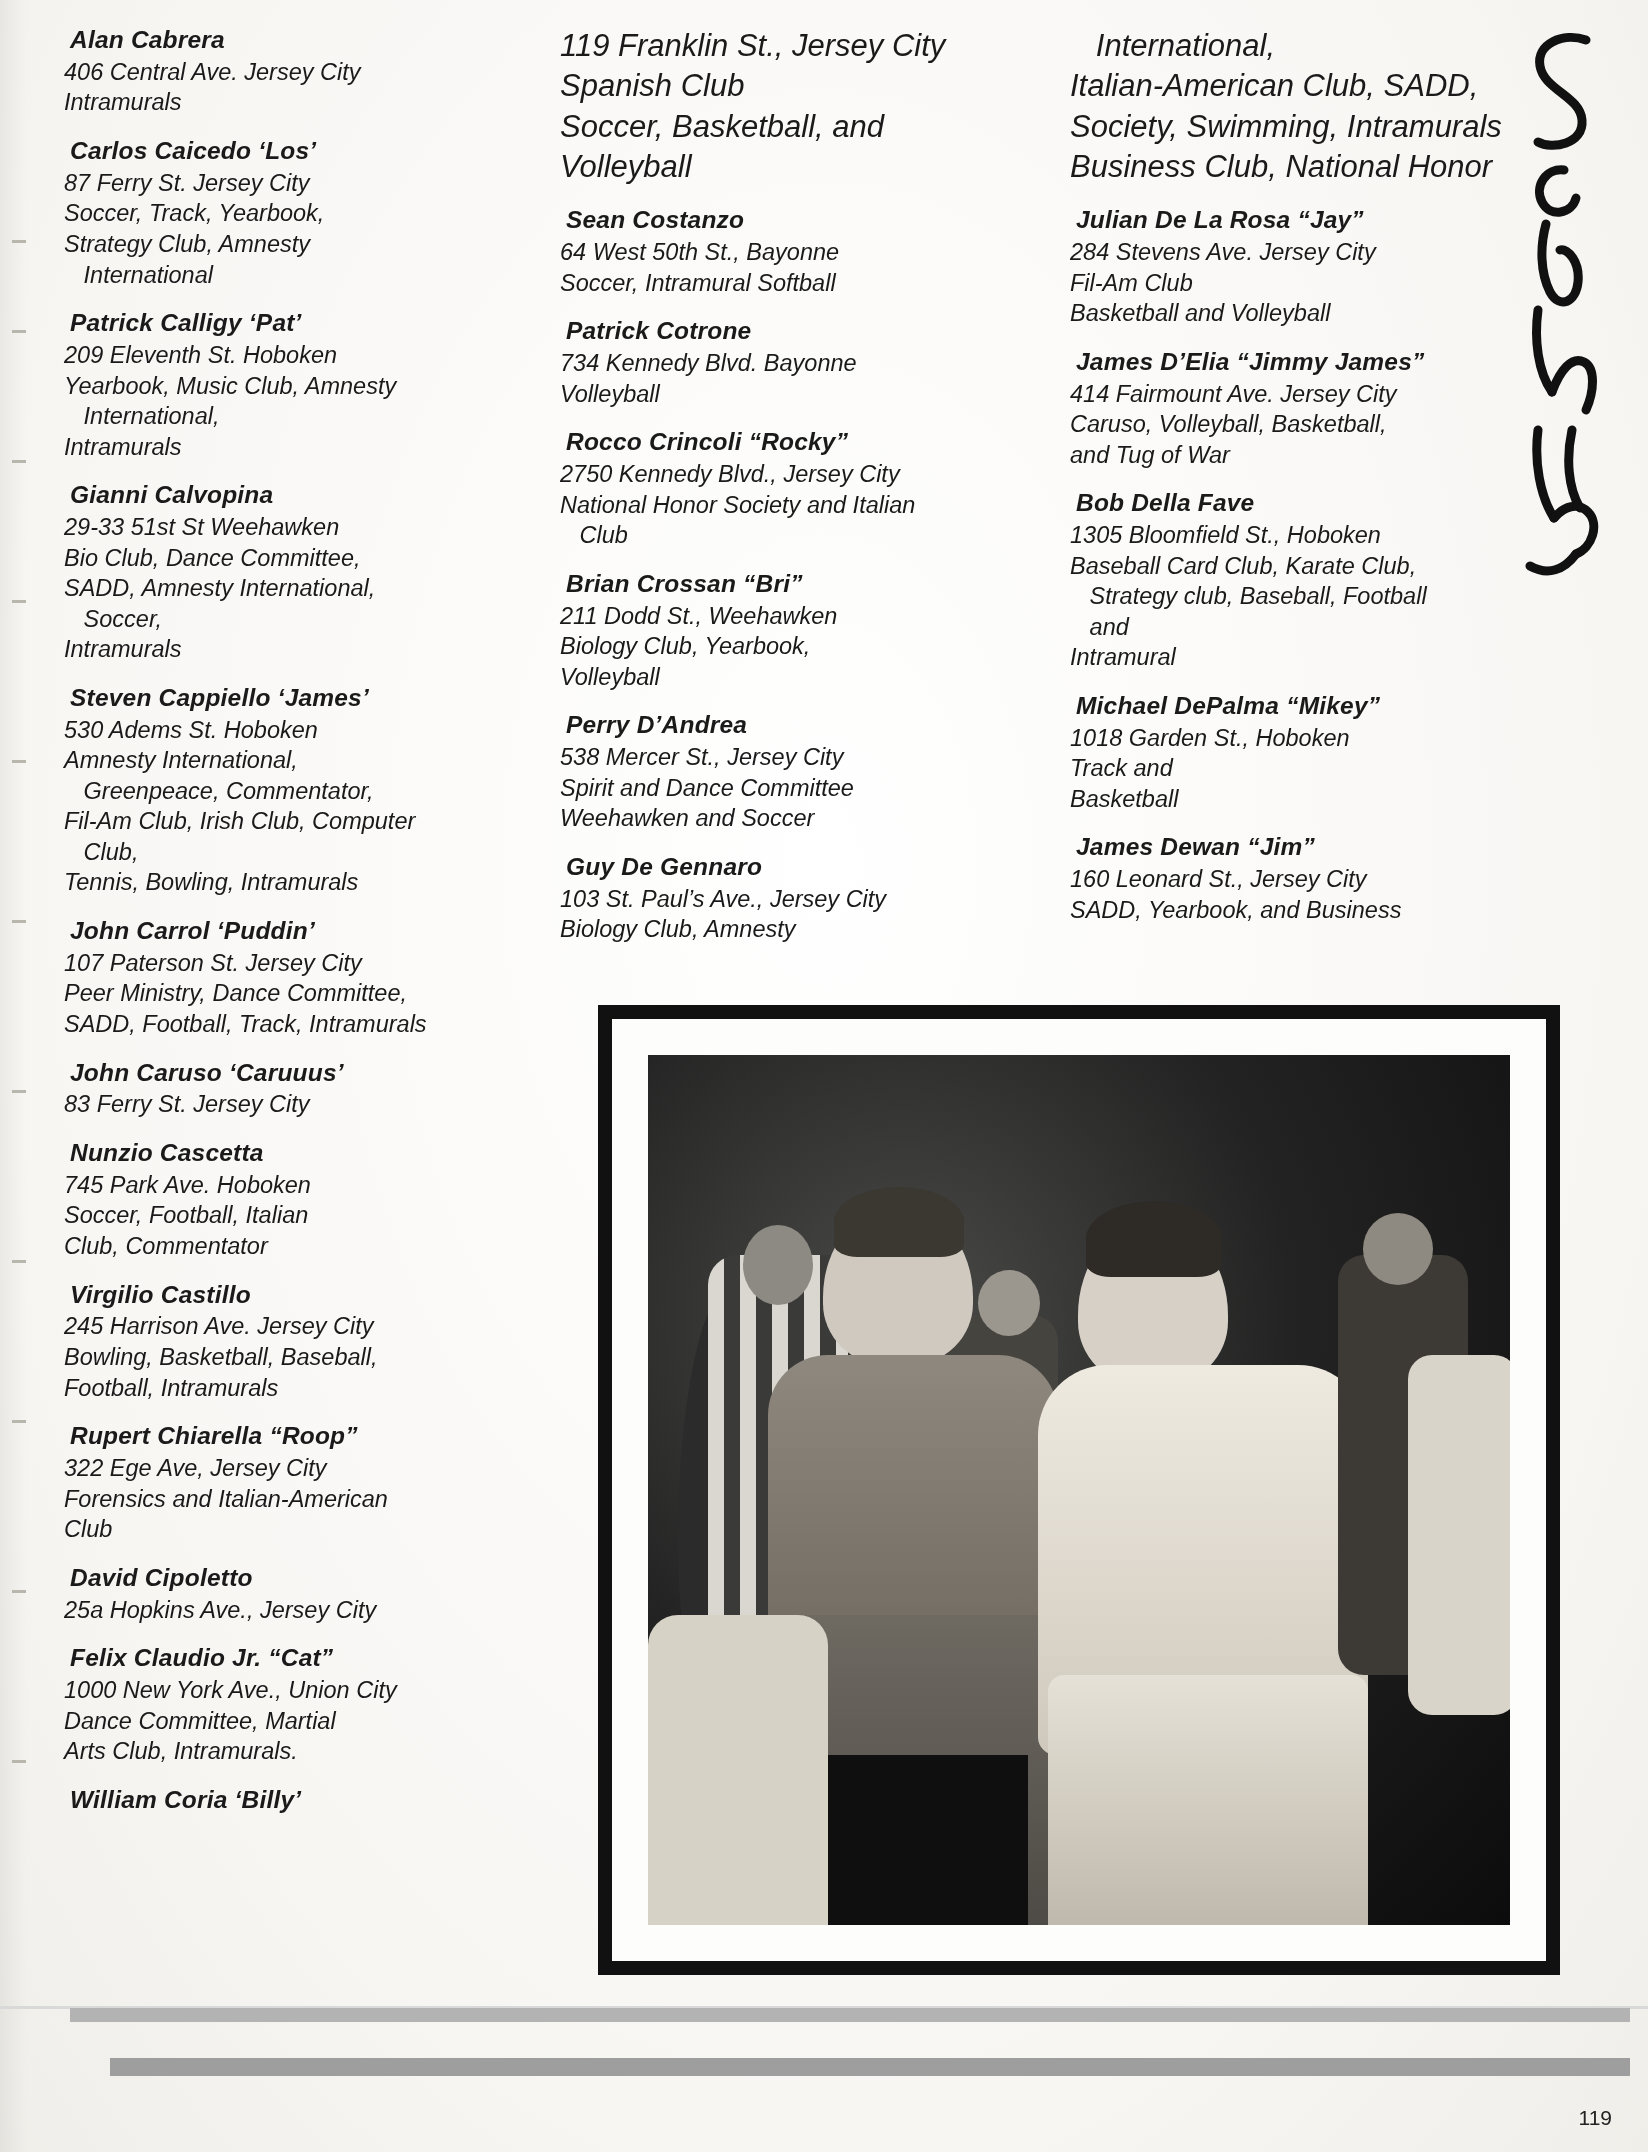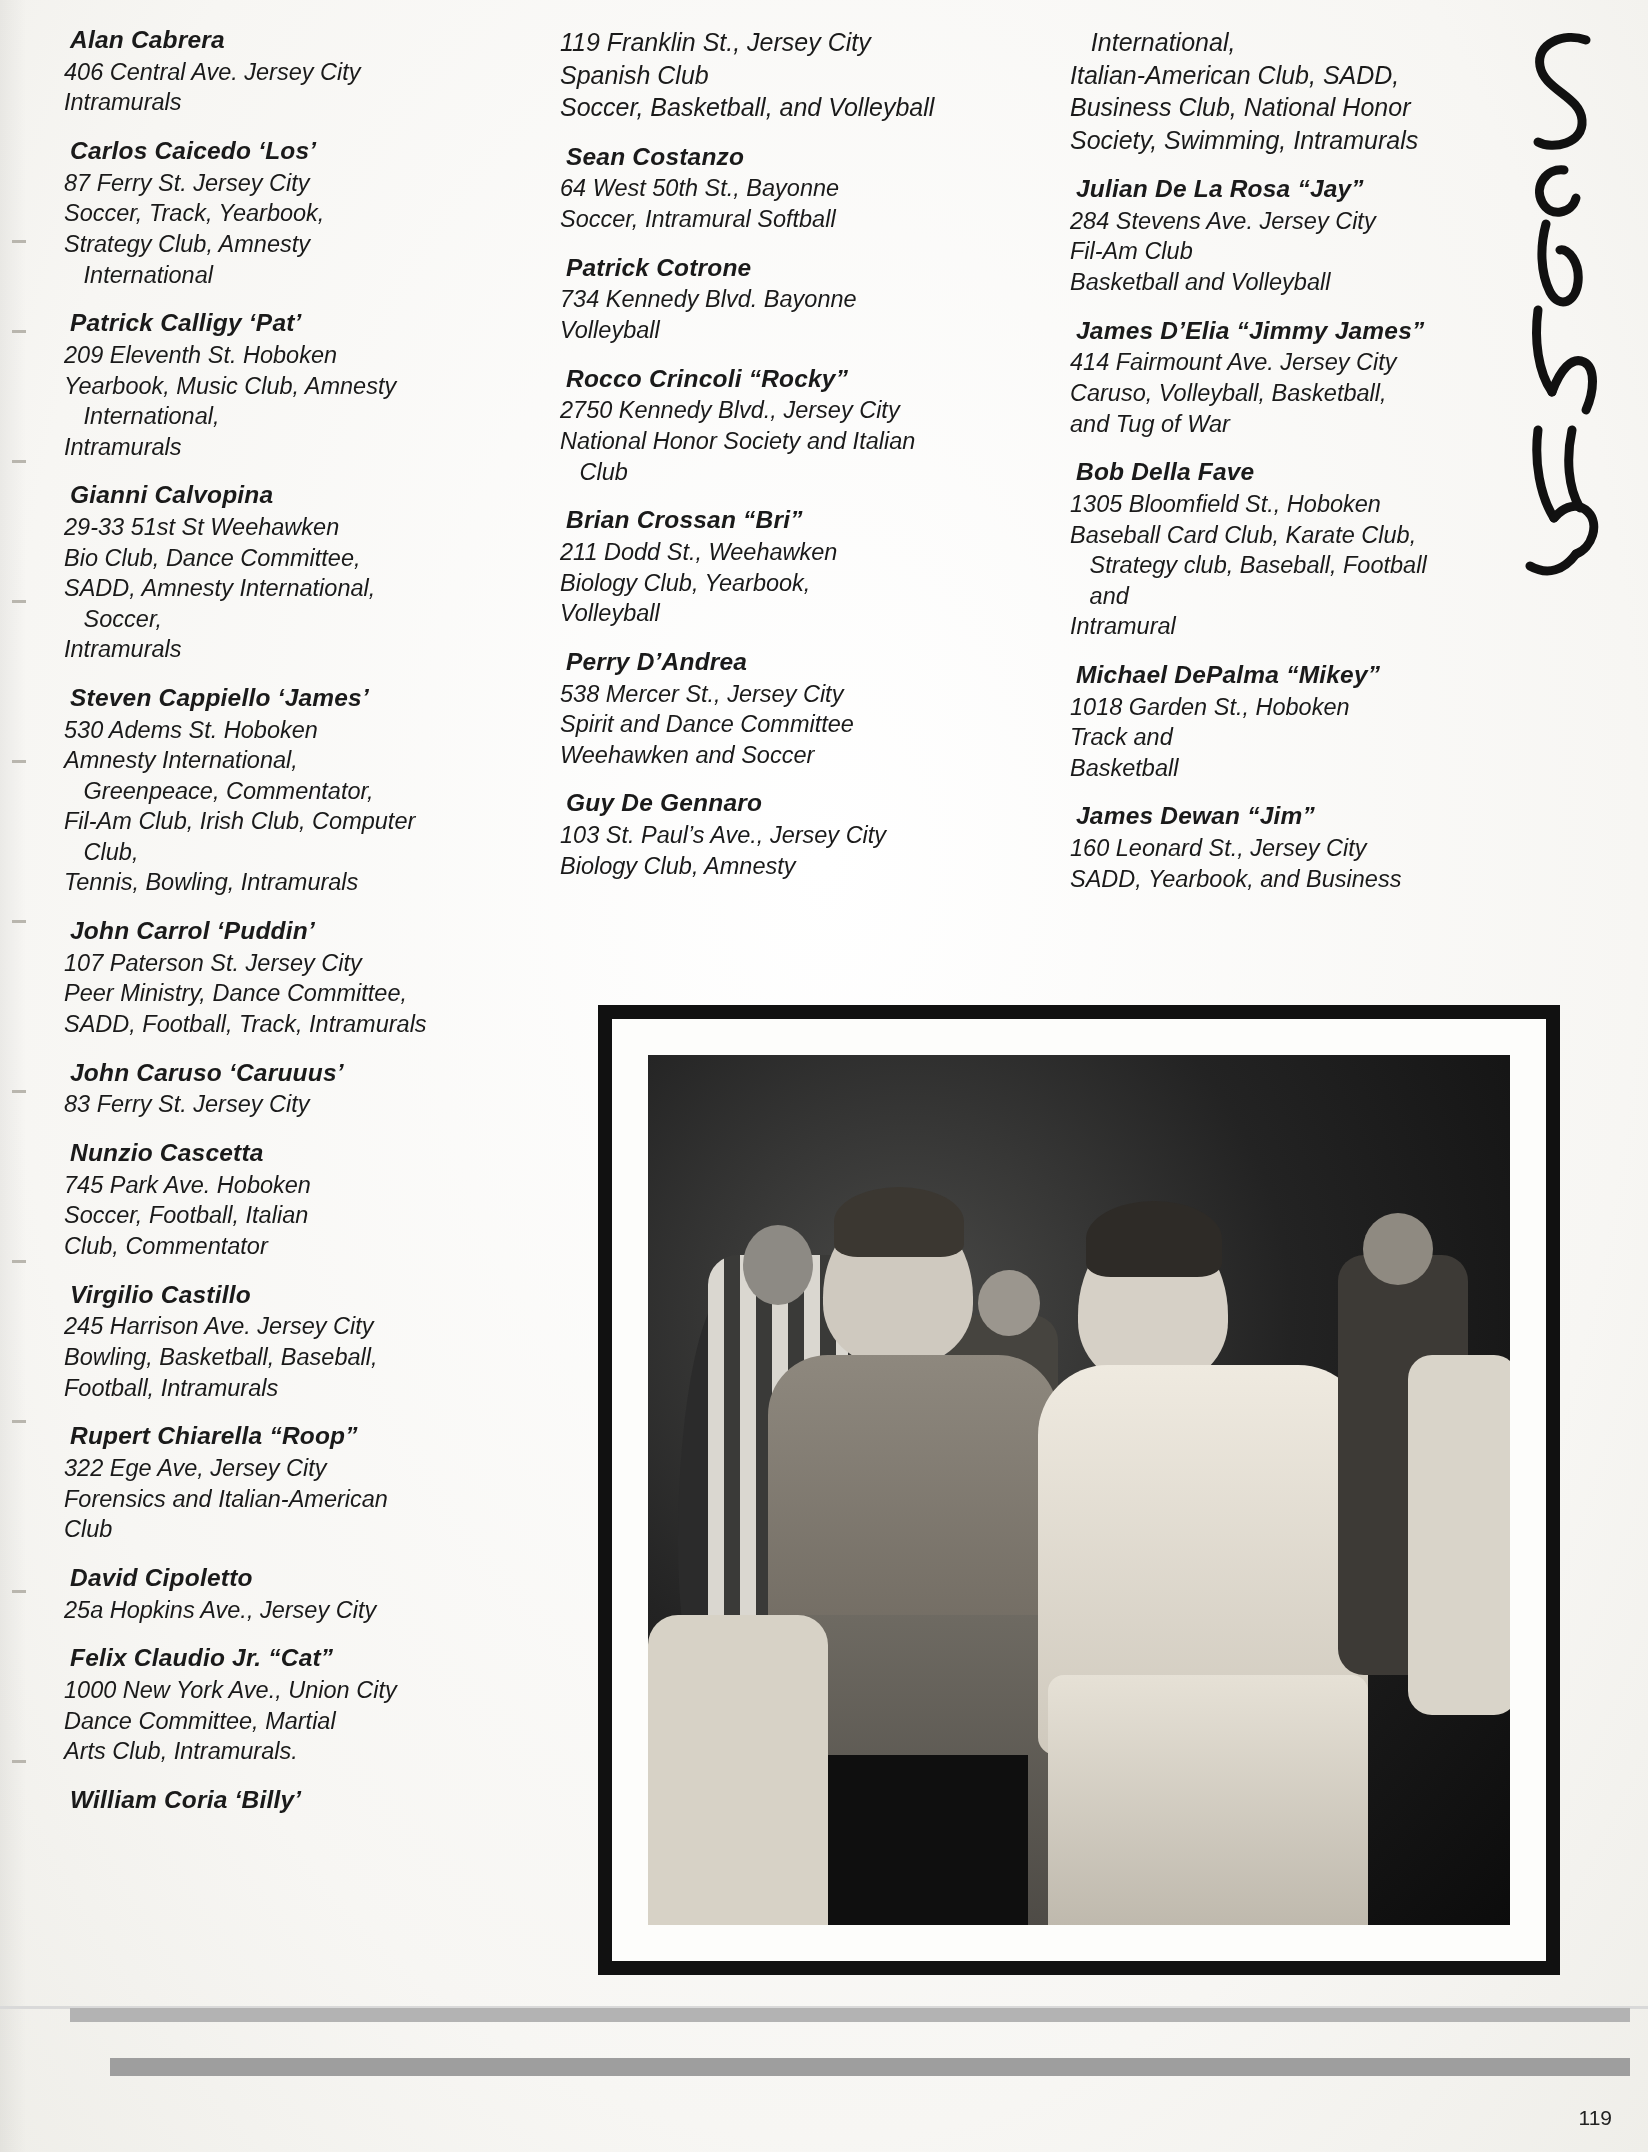--- a/index.html
+++ b/index.html
@@ -75,21 +75,21 @@
   .entry .ln {
     font-style: italic;
     font-size: 23.5px;
     line-height: 1.30;
     white-space: pre-wrap;
   }
 
   
 
   
-  .cont .ln { font-size: 25px; }
+  .cont .ln { font-size: 31px; }
 
   
   .signature {
     position: absolute;
     right: 30px;
     top: 10px;
     width: 150px;
     height: 700px;
     pointer-events: none;
   }
@@ -332,22 +332,22 @@
         <div class="nm">Guy De Gennaro</div>
         <div class="ln">103 St. Paul’s Ave., Jersey City</div>
         <div class="ln">Biology Club, Amnesty</div>
       </div>
     </div>
 
     <div class="col col-3">
       <div class="entry cont">
         <div class="ln">   International,</div>
         <div class="ln">Italian-American Club, SADD,</div>
+        <div class="ln">Society, Swimming, Intramurals</div>
         <div class="ln">Business Club, National Honor</div>
-        <div class="ln">Society, Swimming, Intramurals</div>
       </div>
 
       <div class="entry">
         <div class="nm">Julian De La Rosa “Jay”</div>
         <div class="ln">284 Stevens Ave. Jersey City</div>
         <div class="ln">Fil-Am Club</div>
         <div class="ln">Basketball and Volleyball</div>
       </div>
 
       <div class="entry">

